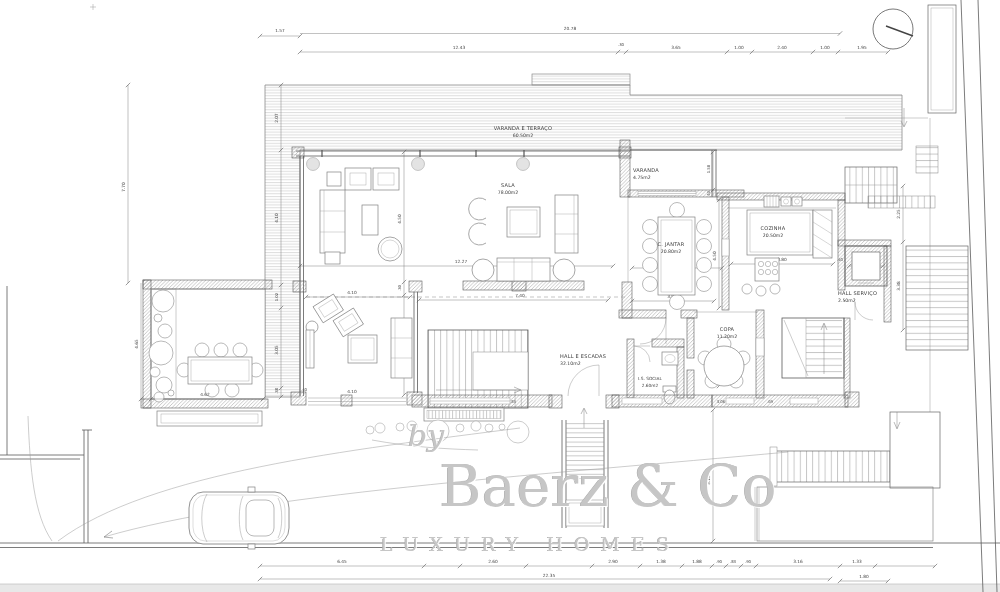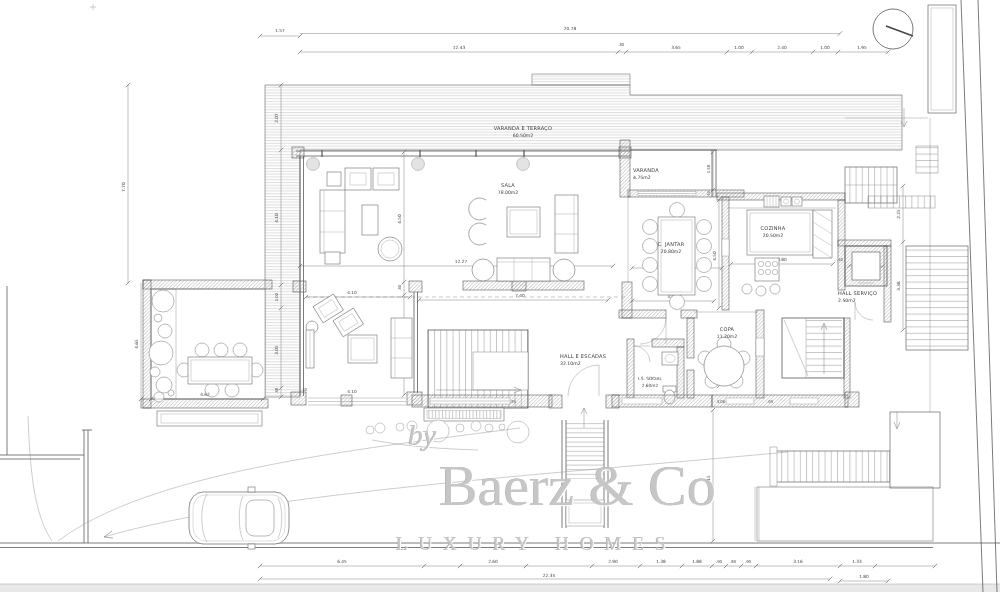--- a/index.html
+++ b/index.html
@@ -12,24 +12,24 @@
   .d{font-size:4.3px;fill:#444;}
   .d2{font-size:3.9px;fill:#444;}
   .ln{stroke:#5a5a5a;stroke-width:.8;fill:none;}
   .tn{stroke:#9a9a9a;stroke-width:.5;fill:none;}
   .fur{stroke:#818181;stroke-width:.7;fill:#fff;}
   .fin{stroke:#9a9a9a;stroke-width:.4;fill:none;}
   .dim{stroke:#777;stroke-width:.45;fill:none;}
   .wall{fill:url(#pd);stroke:#5a5a5a;stroke-width:.6;}
   .wm{position:absolute;left:0;top:0;width:1000px;height:592px;pointer-events:none;
       color:#c6c6c6;}
-  .wm div{position:absolute;text-shadow:1px 1px 0 #fff,-0.5px -0.5px 0 #a8a8a8;font-family:Liberation Serif, serif;}
+  .wm div{position:absolute;text-shadow:1px 1px 0 #fff,-0.5px -0.5px 0 #a8a8a8;}
   .wm-by{left:408px;top:418px;font:italic 30px "DejaVu Serif",serif;}
   .wm-brand{left:391px;top:452px;font:58px "DejaVu Serif",serif;margin-left:48px;}
-  .wm-tag{left:396px;top:533px;font:19px "DejaVu Serif",serif;letter-spacing:11px;}
+  .wm-tag{left:380px;top:533px;font:19px "DejaVu Serif",serif;letter-spacing:11px;}
 </style>
 </head>
 <body>
 
 <div id="stage">
 <svg width="1000" height="592" viewBox="0 0 1000 592">
 <defs>
   <pattern id="ph" width="10" height="2.8" patternUnits="userSpaceOnUse">
     <path d="M0,.6H10" stroke="#bdbdbd" stroke-width=".55"></path>
         </pattern>

